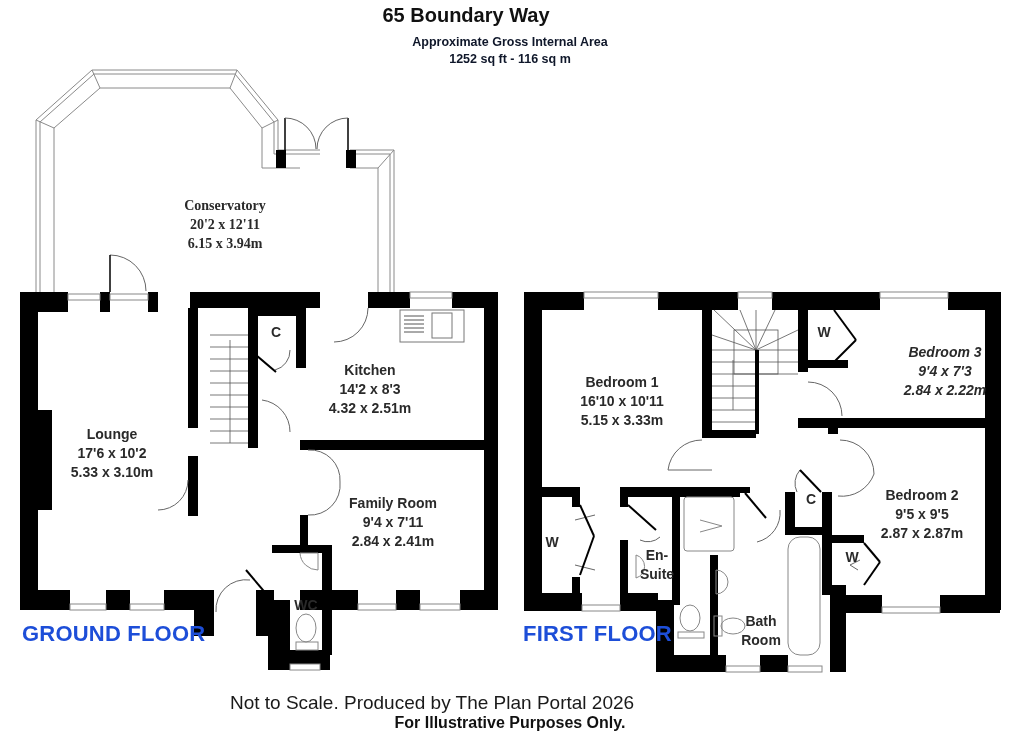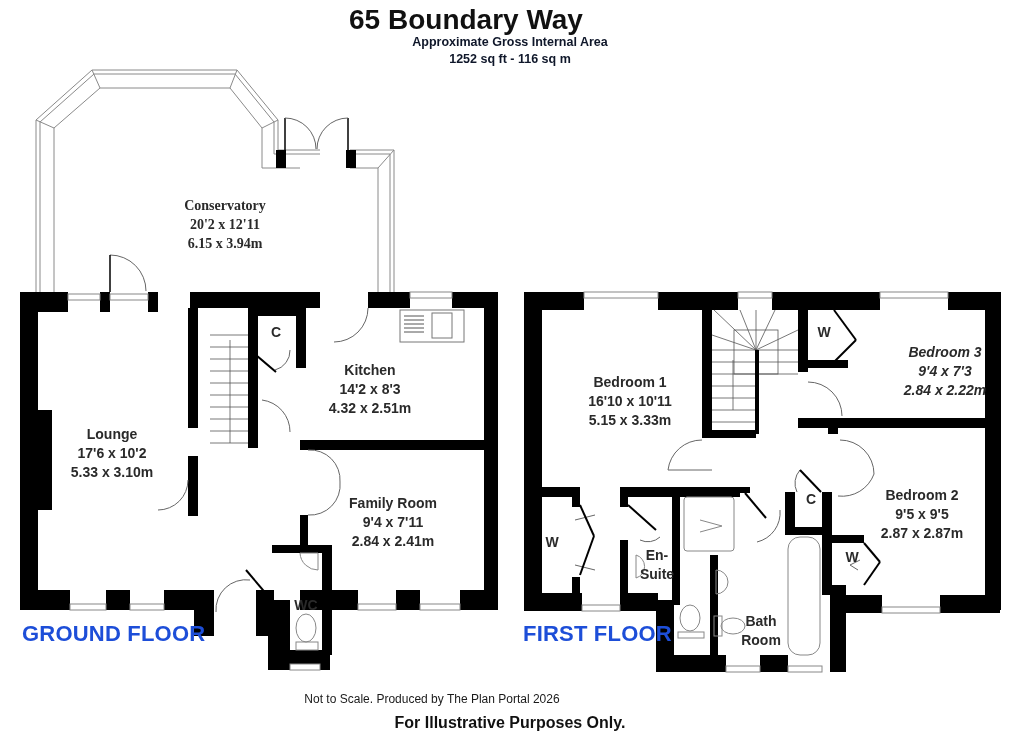--- a/index.html
+++ b/index.html
@@ -1,25 +1,25 @@
 <!DOCTYPE html>
 <html><head>
 <meta charset="utf-8">
 <style>
   html, body { margin: 0; padding: 0; background: #ffffff; }
   body { width: 1020px; height: 746px; position: relative; overflow: hidden; font-family: "Liberation Sans", sans-serif; color: #1a1a1a; }
-  .title { position: absolute; left: 0; width: 932px; top: 4px; text-align: center; font-weight: bold; font-size: 28px; color: #111; }
+  .title { position: absolute; left: 0; width: 932px; top: 4px; text-align: center; font-weight: bold; font-size: 20px; color: #111; }
   .subtitle { position: absolute; left: 0; width: 1020px; text-align: center; font-weight: bold; font-size: 12.5px; color: #0f172a; }
   .sub1 { top: 35px; }
   .sub2 { top: 52px; }
   svg.plan { position: absolute; left: 0; top: 0; }
   .room-label { position: absolute; text-align: center; font-weight: bold; font-size: 14px; line-height: 19px; color: #2a2a2a; transform: translateX(-50%); white-space: nowrap; }
   .small-label { position: absolute; font-weight: bold; font-size: 14px; color: #2a2a2a; transform: translate(-50%, -50%); }
   .floor-label { position: absolute; font-weight: bold; font-size: 22px; color: #1d4ed8; letter-spacing: 0.2px; }
-  .footer1 { position: absolute; top: 692px; left: 0; width: 864px; text-align: center; font-size: 12px; color: #1a1a1a; }
+  .footer1 { position: absolute; top: 692px; left: 0; width: 864px; text-align: center; font-size: 19px; color: #1a1a1a; }
   .footer2 { position: absolute; top: 714px; left: 0; width: 1020px; text-align: center; font-size: 16px; font-weight: bold; color: #111; }
 </style>
 </head>
 <body>
 
 <div class="title">65 Boundary Way</div>
 <div class="subtitle sub1">Approximate Gross Internal Area</div>
 <div class="subtitle sub2">1252 sq ft - 116 sq m</div>
 
 <svg class="plan" width="1020" height="746" viewBox="0 0 1020 746" xmlns="http://www.w3.org/2000/svg">
@@ -263,21 +263,21 @@
 </div>
 <div class="room-label" style="left:393px; top:494px;">
   <div>Family Room</div>
   <div>9'4 x 7'11</div>
   <div>2.84 x 2.41m</div>
 </div>
 <div class="small-label" style="left:306px; top:605px;text-align:center;">WC</div>
 <div class="small-label" style="left:276px; top:332px;">C</div>
 <div class="floor-label" style="left:22px; top:621px;">GROUND FLOOR</div>
 
-<div class="room-label" style="left:622px; top:373px;margin-left:8px;">
+<div class="room-label" style="left:622px; top:373px;">
   <div>Bedroom 1</div>
   <div>16'10 x 10'11</div>
   <div>5.15 x 3.33m</div>
 </div>
 <div class="room-label" style="left:945px; top:343px;font-style:italic;">
   <div>Bedroom 3</div>
   <div>9'4 x 7'3</div>
   <div>2.84 x 2.22m</div>
 </div>
 <div class="room-label" style="left:922px; top:486px;">

